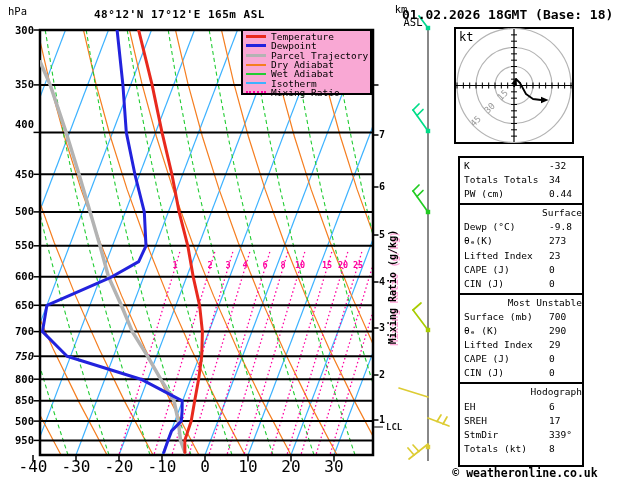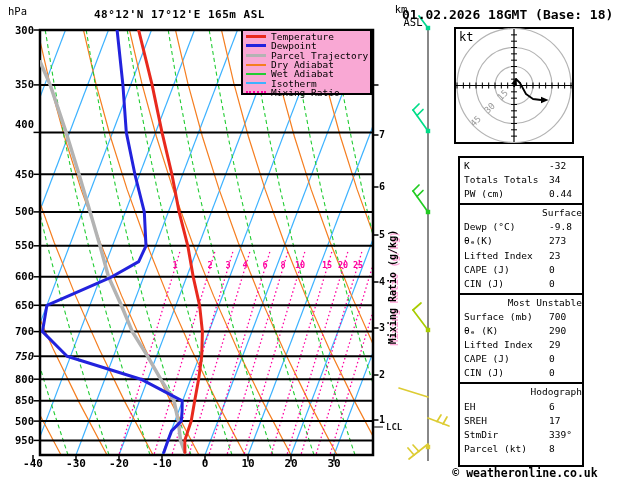--- a/index.html
+++ b/index.html
@@ -4,21 +4,21 @@
 <style>
   html,body{margin:0;padding:0;background:#fff;}
   #stage{position:relative;width:629px;height:486px;background:#fff;overflow:hidden;
          font-family:"DejaVu Sans Mono", "DejaVu Sans", monospace;color:#000;}
   #chart-svg{position:absolute;left:0;top:0;}
   .abs{position:absolute;white-space:nowrap;}
   .title{font-size:11px;font-weight:bold;letter-spacing:0.5px;margin-left:40px;}
   .datetime{font-size:13px;font-weight:bold;}
   .unit{font-size:10.5px;font-weight:normal;}
   .plabel{font-size:10.5px;font-weight:bold;text-align:right;width:34px;}
-  .tlabel{font-size:11px;font-weight:bold;text-align:center;width:40px;}
+  .tlabel{font-size:16px;font-weight:normal;text-align:center;width:40px;}
   .kmlabel{font-size:10px;font-weight:bold;}
   .mrlabel{font-size:8.5px;font-weight:bold;color:#ff00a0;text-align:center;width:18px;}
   .xaxis-title{font-size:12px;font-weight:bold;text-align:center;width:300px;}
   .mr-axis{font-size:10px;font-weight:bold;width:160px;height:14px;text-align:center;
            transform:rotate(-90deg);text-shadow:-1.5px 1.5px 0 #ffa6d9;}
   .lcl{font-size:9px;font-weight:bold;color:#222;}
   .kt{font-size:12px;font-weight:normal;}
   
   #legend{left:241px;top:29px;width:131px;height:66px;border:2px solid #000;background:#f9a8d4;
           padding:1px 0 0 3px;box-sizing:border-box;z-index:5;}
@@ -307,21 +307,21 @@
         <div class="prow"><span>θₑ (K)</span><span class="pval">290</span></div>
         <div class="prow"><span>Lifted Index</span><span class="pval">29</span></div>
         <div class="prow"><span>CAPE (J)</span><span class="pval">0</span></div>
         <div class="prow"><span>CIN (J)</span><span class="pval">0</span></div>
       </div>
       <div class="sec">
         <div class="sec-header">Hodograph</div>
         <div class="prow"><span>EH</span><span class="pval">6</span></div>
         <div class="prow"><span>SREH</span><span class="pval">17</span></div>
         <div class="prow"><span>StmDir</span><span class="pval">339°</span></div>
-        <div class="prow"><span>Parcel (kt)</span><span class="pval">8</span></div>
+        <div class="prow"><span>Totals (kt)</span><span class="pval">8</span></div>
       </div>
     </div>
 
   <div class="abs footer" style="left:440px;top:466px;">© weatheronline.co.uk</div>
 <div class="abs plabel" style="left:0px;top:24px;">300</div>
     <div class="abs plabel" style="left:0px;top:78px;">350</div>
     <div class="abs plabel" style="left:0px;top:118px;">400</div>
     <div class="abs plabel" style="left:0px;top:168px;">450</div>
     <div class="abs plabel" style="left:0px;top:205px;">500</div>
     <div class="abs plabel" style="left:0px;top:239px;">550</div>

